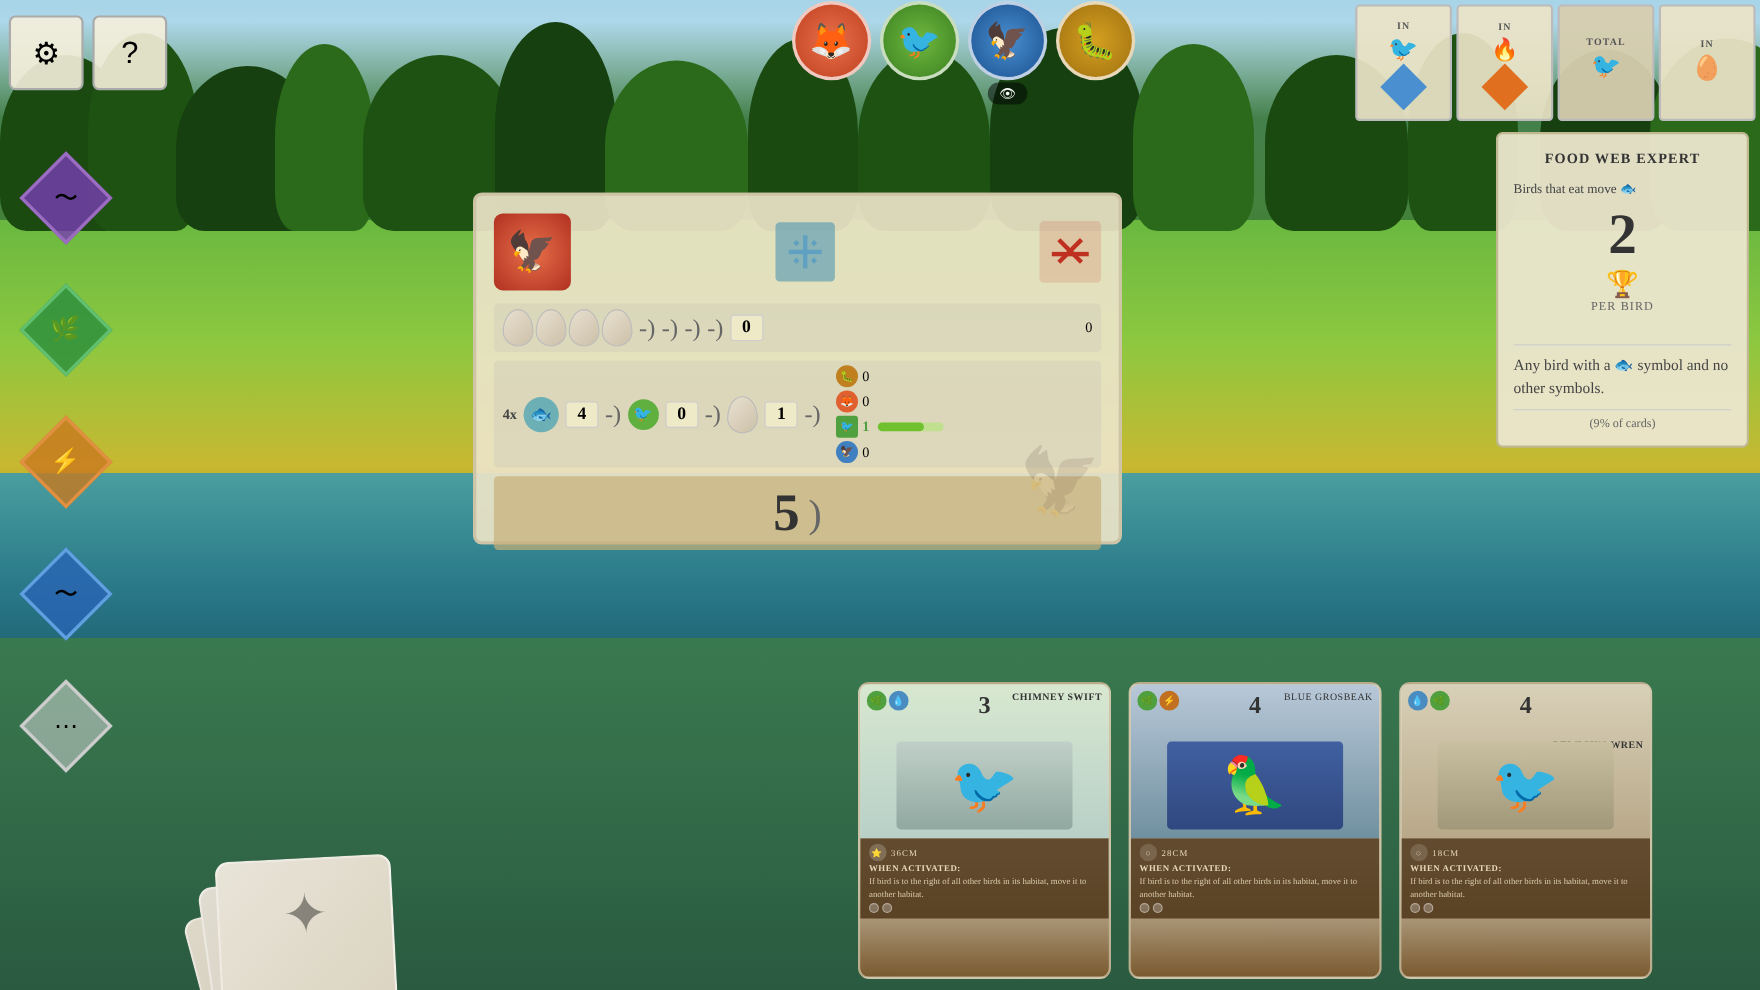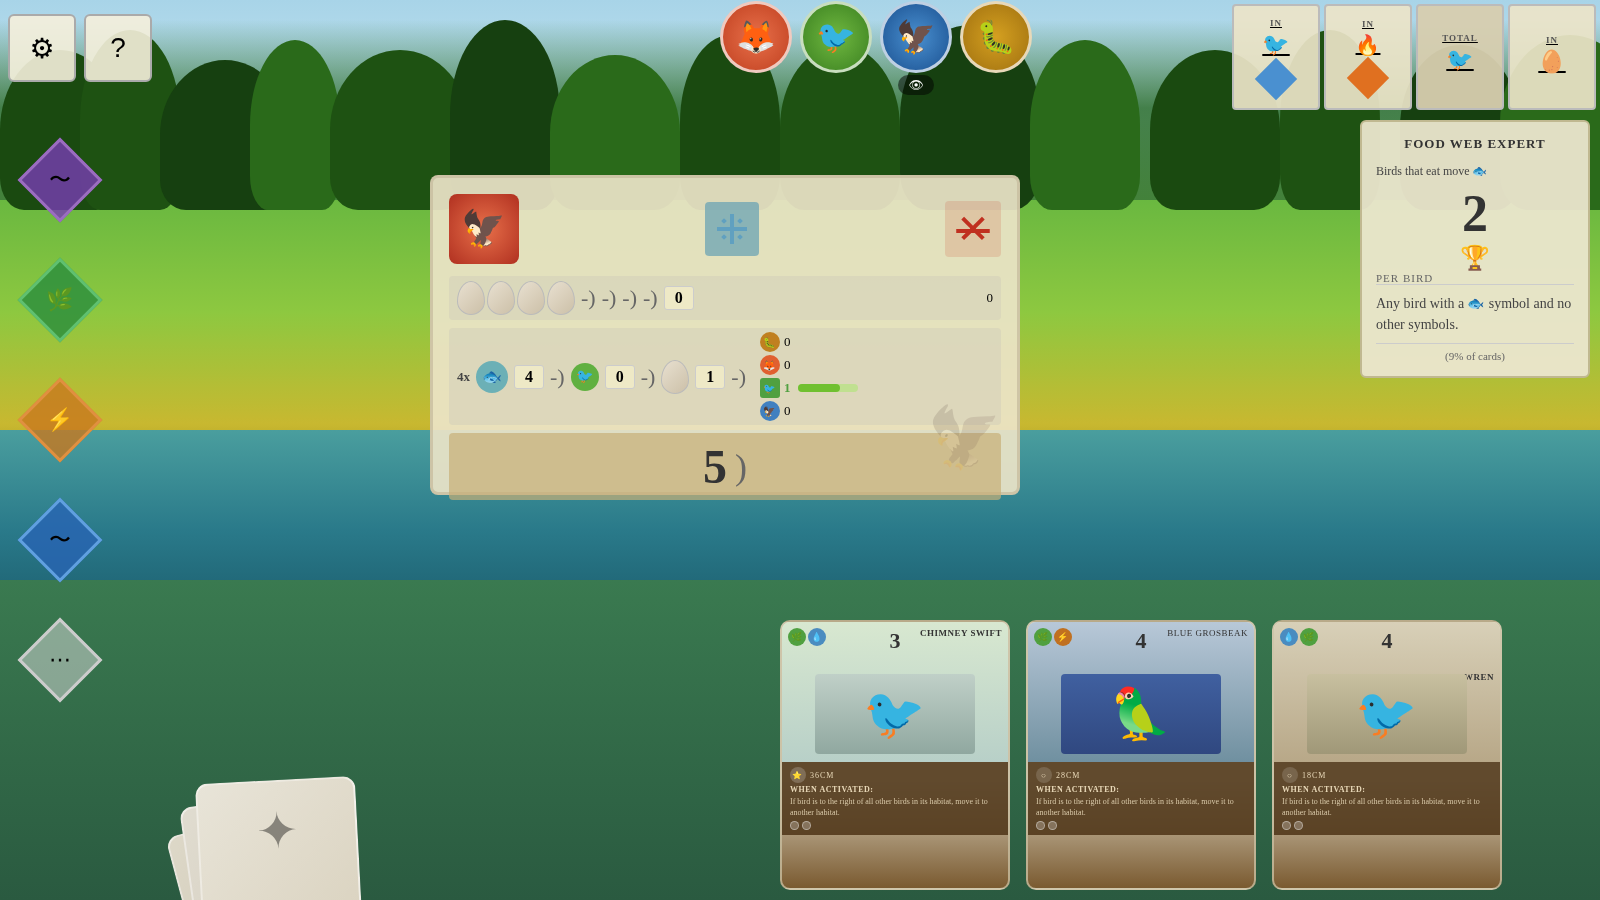--- a/index.html
+++ b/index.html
@@ -124,21 +124,20 @@
       width: 88px;
       height: 106px;
       background: rgba(235,228,200,0.92);
       border: 2px solid #bbb;
       border-radius: 4px;
       display: flex;
       flex-direction: column;
       align-items: center;
       justify-content: center;
       gap: 4px;
-      text-decoration: underline;
     }
     .score-box .label {
       font-size: 9px;
       text-transform: uppercase;
       letter-spacing: 1px;
       color: #555;
       font-weight: bold;
     }
     .score-box .icon-area {
       font-size: 22px;
@@ -338,21 +337,22 @@
       font-weight: bold;
       color: #333;
       text-align: center;
       line-height: 1;
     }
     .expert-per-bird {
       font-size: 11px;
       text-transform: uppercase;
       letter-spacing: 1px;
       color: #666;
-      margin-bottom: 0;
+      text-align: center;
+      margin-bottom: 28px;
     }
     .expert-note {
       font-size: 14px;
       color: #444;
       line-height: 1.5;
       border-top: 1px solid #ccc;
       padding-top: 8px;
     }
     .expert-percent {
       font-size: 11px;

